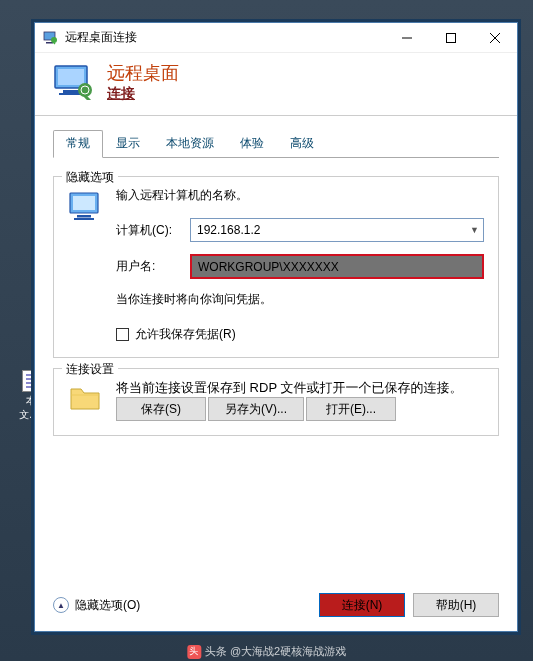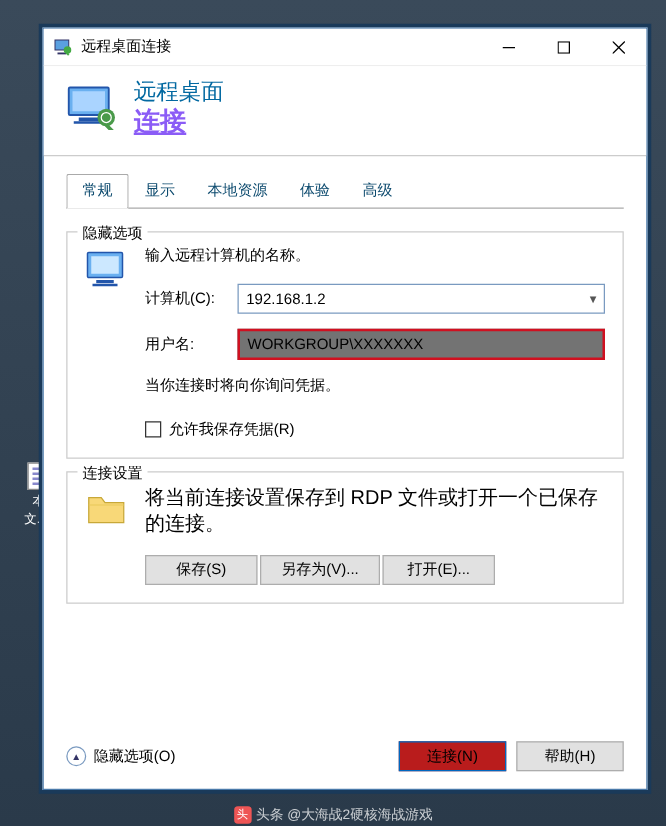--- a/index.html
+++ b/index.html
@@ -15,22 +15,22 @@
     
     .titlebar { height: 30px; display: flex; align-items: center; background: white; border-bottom: 1px solid #eee; }
     .titlebar-icon { width: 16px; height: 14px; margin: 0 6px 0 8px; position: relative; }
     .titlebar-icon svg { width: 16px; height: 14px; }
     .titlebar-title { flex: 1; font-size: 12px; color: #000; }
     .tb-btn { width: 44px; height: 30px; display: flex; align-items: center; justify-content: center; color: #000; font-size: 12px; cursor: pointer; }
     
     .header { padding: 10px 18px 14px; display: flex; align-items: center; background: white; }
     .header-icon { width: 42px; height: 36px; margin-right: 12px; position: relative; }
     .header-text { }
-    .header-line1 { font-size: 18px; color: #0369a1; font-weight: normal; line-height: 1.2; }
-    .header-line2 { font-size: 21px; color: #8b5cf6; font-weight: bold; line-height: 1.2; text-decoration: underline; }
+    .header-line1 { font-size: 18px; color: #c2410c; font-weight: normal; line-height: 1.2; }
+    .header-line2 { font-size: 14px; color: #7f1d1d; font-weight: bold; line-height: 1.2; text-decoration: underline; }
     
     .divider { height: 1px; background: #ccc; margin: 0; }
     
     .tabs-area { padding: 14px 18px 0; }
     .tabs { display: flex; position: relative; }
     .tab { padding: 4px 12px 5px; font-size: 12px; color: #0c4a6e; border: 1px solid transparent; cursor: pointer; position: relative; }
     .tab.active { border: 1px solid #aaa; border-bottom: 1px solid white; background: white; z-index: 2; border-radius: 2px 2px 0 0; }
     .tab-line { height: 1px; background: #aaa; margin-top: -1px; }
     
     .content { padding: 8px 18px 14px; }
@@ -49,21 +49,21 @@
     .combo-input { width: 100%; height: 24px; border: 1px solid #7a9ac0; padding: 0 24px 0 6px; font-size: 12px; outline: none; }
     .combo-arrow { position: absolute; right: 5px; top: 50%; transform: translateY(-50%); font-size: 9px; color: #555; pointer-events: none; }
     
     .readonly-box { flex: 1; height: 25px; border: 2px solid #d01020; padding: 2px 6px; font-size: 12px; display: flex; align-items: center; background: #737373; }
     
     .hint-text { font-size: 12px; margin: 8px 0 18px; }
     
     .checkbox-row { display: flex; align-items: center; gap: 6px; font-size: 12px; }
     .checkbox { width: 13px; height: 13px; border: 1px solid #333; cursor: pointer; }
     
-    .conn-text { font-size: 16px; margin-bottom: 14px; }
+    .conn-text { font-size: 13px; }
     
     .btn-row { display: flex; gap: 2px; }
     .btn { height: 24px; padding: 0 16px; border: 1px solid #adadad; background: #e1e1e1; font-size: 12px; cursor: pointer; min-width: 90px; }
     
     .footer { position: absolute; bottom: 14px; left: 18px; right: 18px; display: flex; align-items: center; }
     .hide-opts { display: flex; align-items: center; gap: 6px; font-size: 12px; cursor: pointer; }
     .circle-arrow { width: 16px; height: 16px; border: 1px solid #7a9ac0; border-radius: 50%; display: flex; align-items: center; justify-content: center; font-size: 8px; color: #336; }
     .footer-spacer { flex: 1; }
     .btn-primary { border: 1px solid #0067c0; background: #b91c1c; min-width: 86px; }
     .footer .btn { min-width: 86px; margin-left: 8px; }

